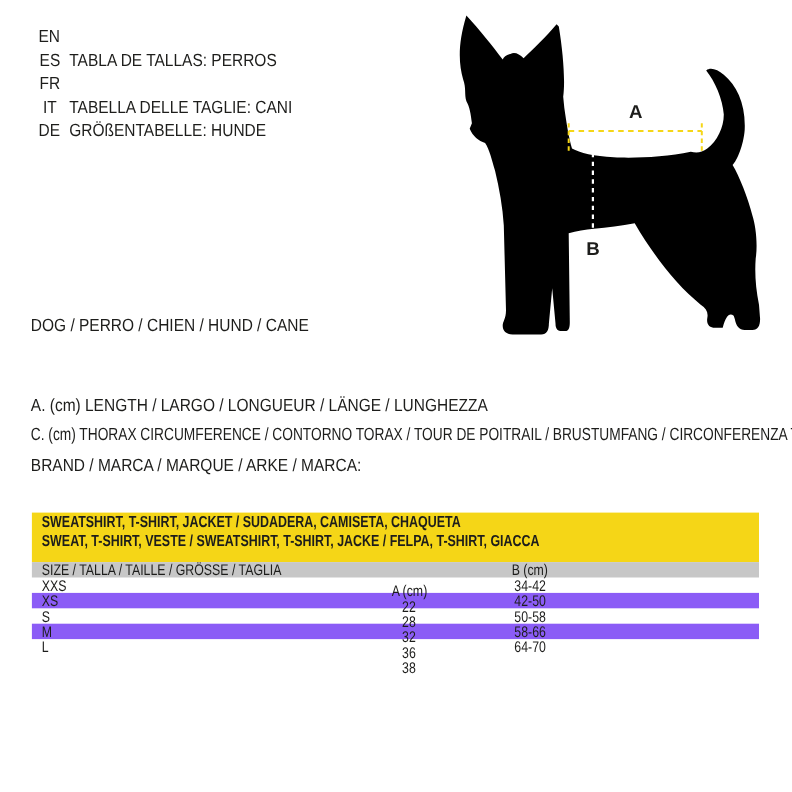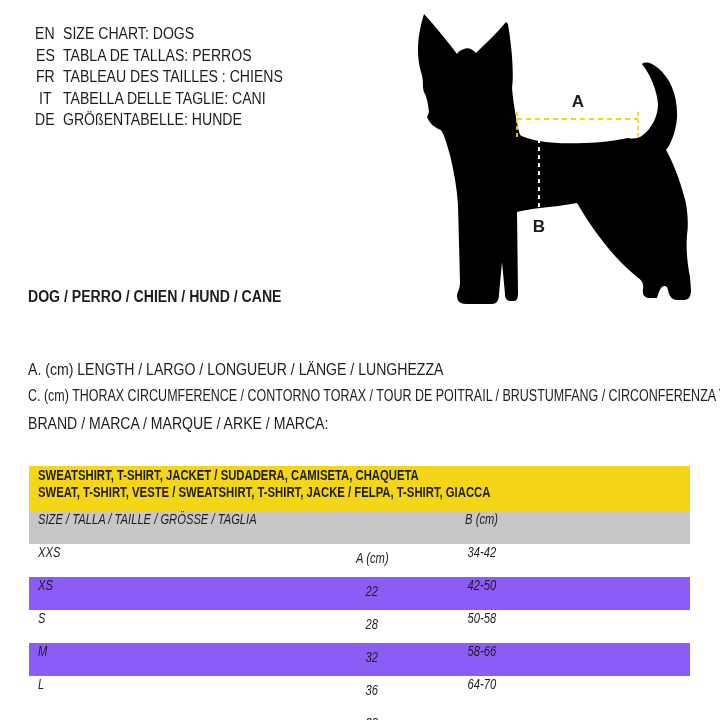--- a/index.html
+++ b/index.html
@@ -25,61 +25,59 @@
     transform:scaleX(0.80);
     transform-origin:50% 50%;
     white-space:nowrap;
   }
   
   #lang-list { left:30px; top:23px; font-size:16px; line-height:21.5px; }
   .lang-row { display:flex; }
   .lang-code { width:33px; flex:0 0 33px;text-align:center; }
   
   .text-line { left:28px; font-size:16px; line-height:21.5px; white-space:nowrap; }
-  #dog-label   { top:286px;font-weight:bold; }
+  #dog-label   { top:286px; }
   #legend-a    { top:359px; }
   #legend-c    { top:385px; }
   #brand-line  { top:413px; }
   
   #dog-diagram { left:400px; top:0; width:310px; height:320px; }
   
   #size-table { left:29px; top:466px; width:661px; font-size:14px; }
   .banner {
     background:#f5d617;
     height:45px;
     padding:1px 0 0 9px;
     font-weight:bold;
     font-size:14.5px;
     line-height:16.5px;
   }
   .banner .cond { transform:scaleX(0.78); }
-  .t-row { display:flex; height:33px; line-height:16.6px; align-items:flex-start;font-style:italic; }
+  .t-row { display:flex; height:14px; line-height:16.6px; align-items:center; }
   .t-row.header { background:#c7c7c7; }
   .t-row.alt { background:#8b5cf6; }
   .c-size { flex:0 0 290px; padding-left:9px; overflow:visible; }
   .c-size .cond { transform:scaleX(0.80); }
   .c-a { flex:0 0 106px; text-align:center;margin-top:39px; }
   .c-b { flex:0 0 114px; text-align:center; }
   .c-fill { flex:1 1 auto; }
 </style>
 </head>
 <body>
 
 <div id="lang-list" class="abs">
   <div class="lang-row">
     <span class="lang-code"><span class="cond">EN</span></span>
-    <span><span class="cond">SIZE CHART: DOGS</span></span>
   </div>
   <div class="lang-row">
     <span class="lang-code"><span class="cond">ES</span></span>
     <span><span class="cond">TABLA DE TALLAS: PERROS</span></span>
   </div>
   <div class="lang-row">
     <span class="lang-code"><span class="cond">FR</span></span>
-    <span><span class="cond">TABLEAU DES TAILLES : CHIENS</span></span>
   </div>
   <div class="lang-row">
     <span class="lang-code"><span class="cond">IT</span></span>
     <span><span class="cond">TABELLA DELLE TAGLIE: CANI</span></span>
   </div>
   <div class="lang-row">
     <span class="lang-code"><span class="cond">DE</span></span>
     <span><span class="cond">GRÖßENTABELLE: HUNDE</span></span>
   </div>
 </div>

